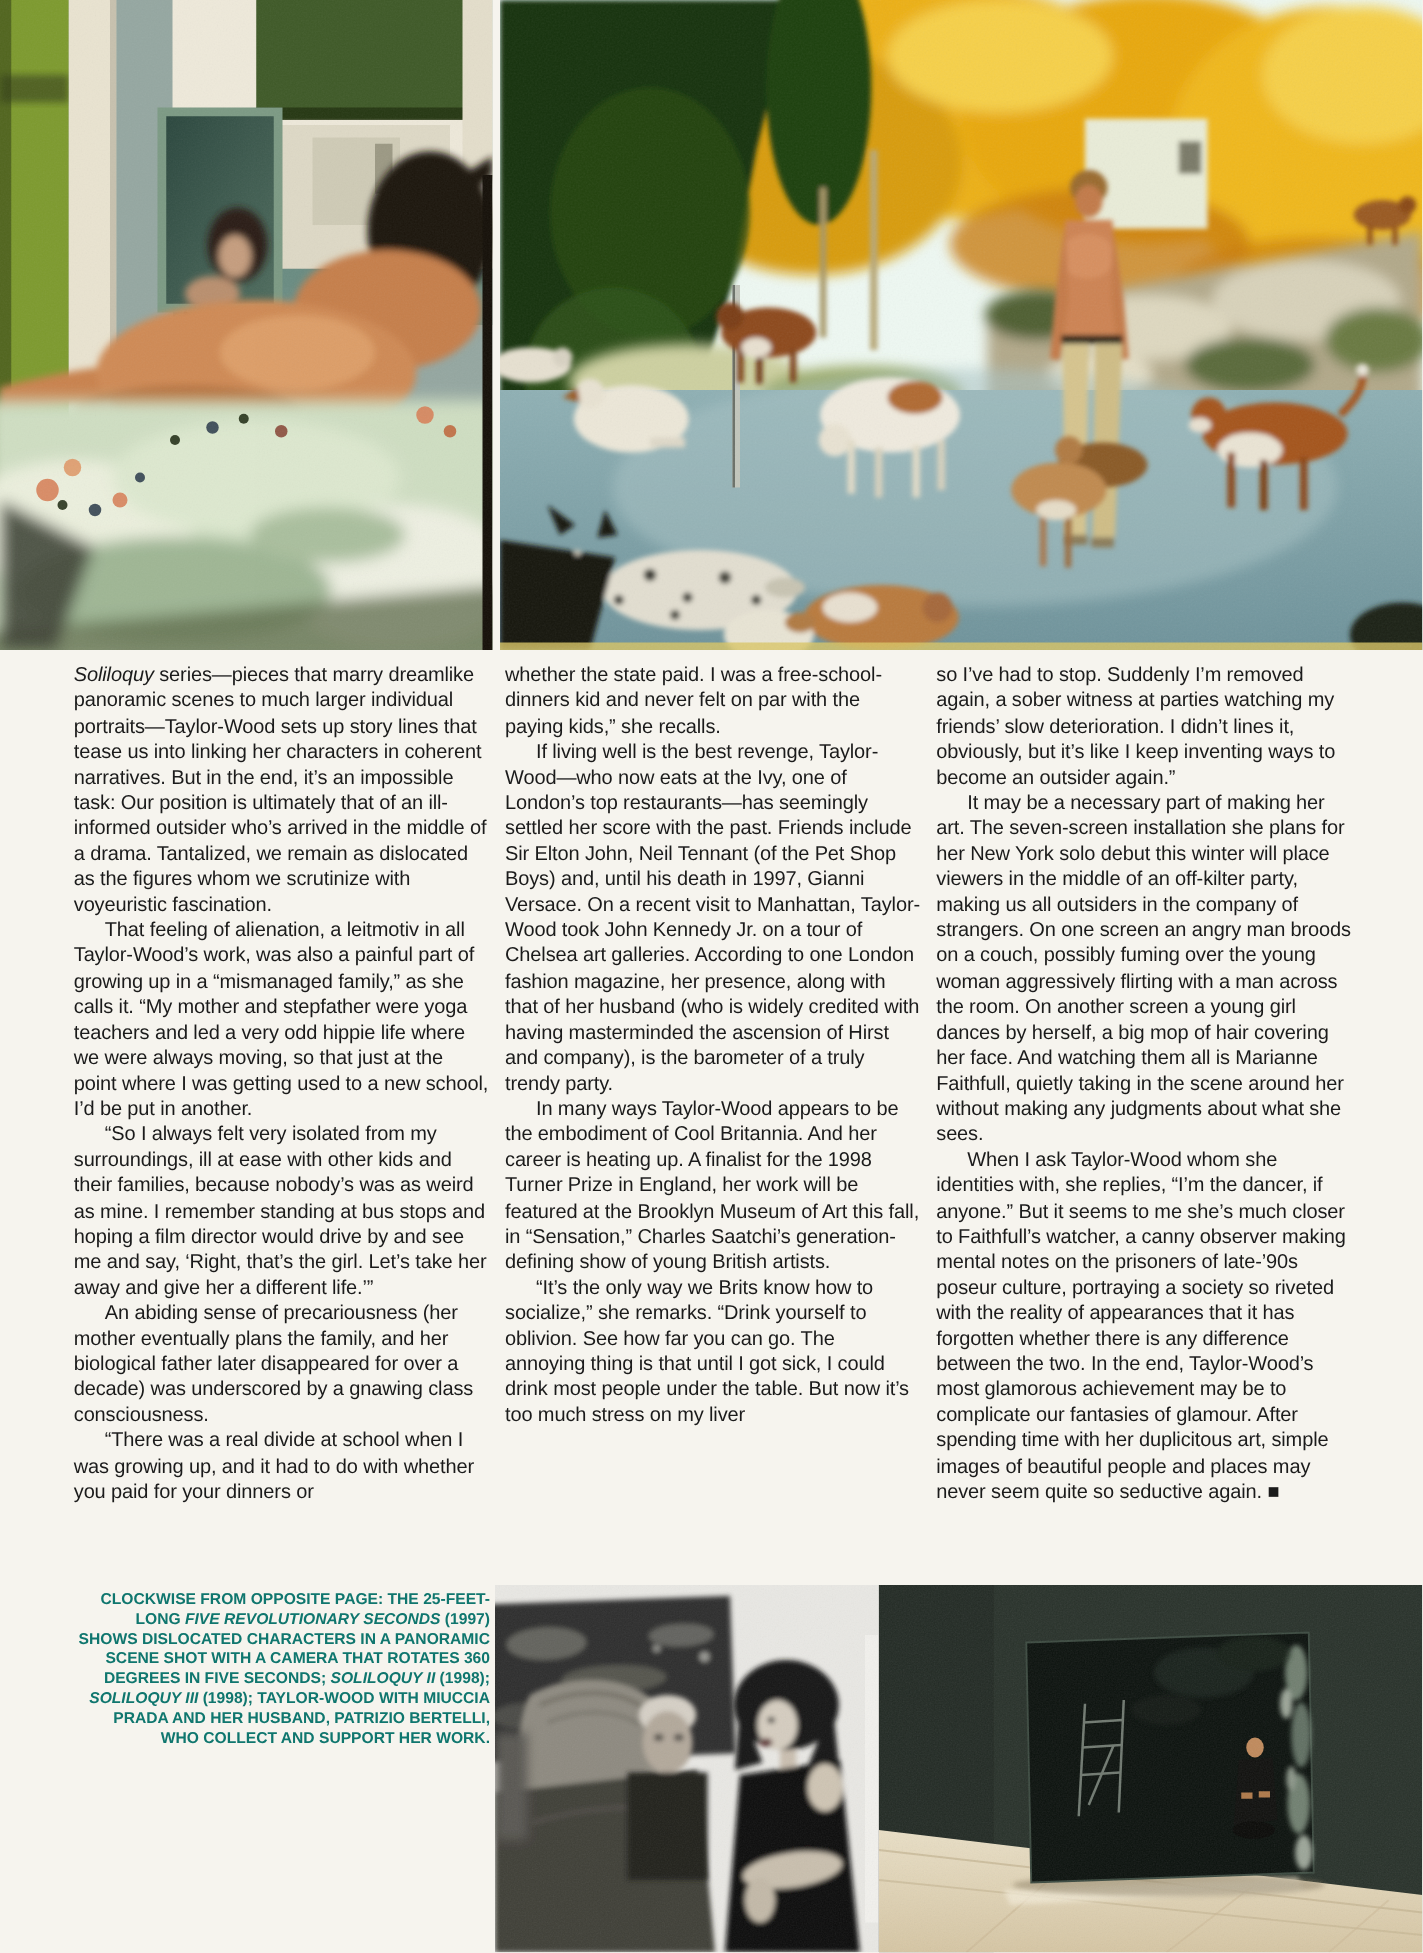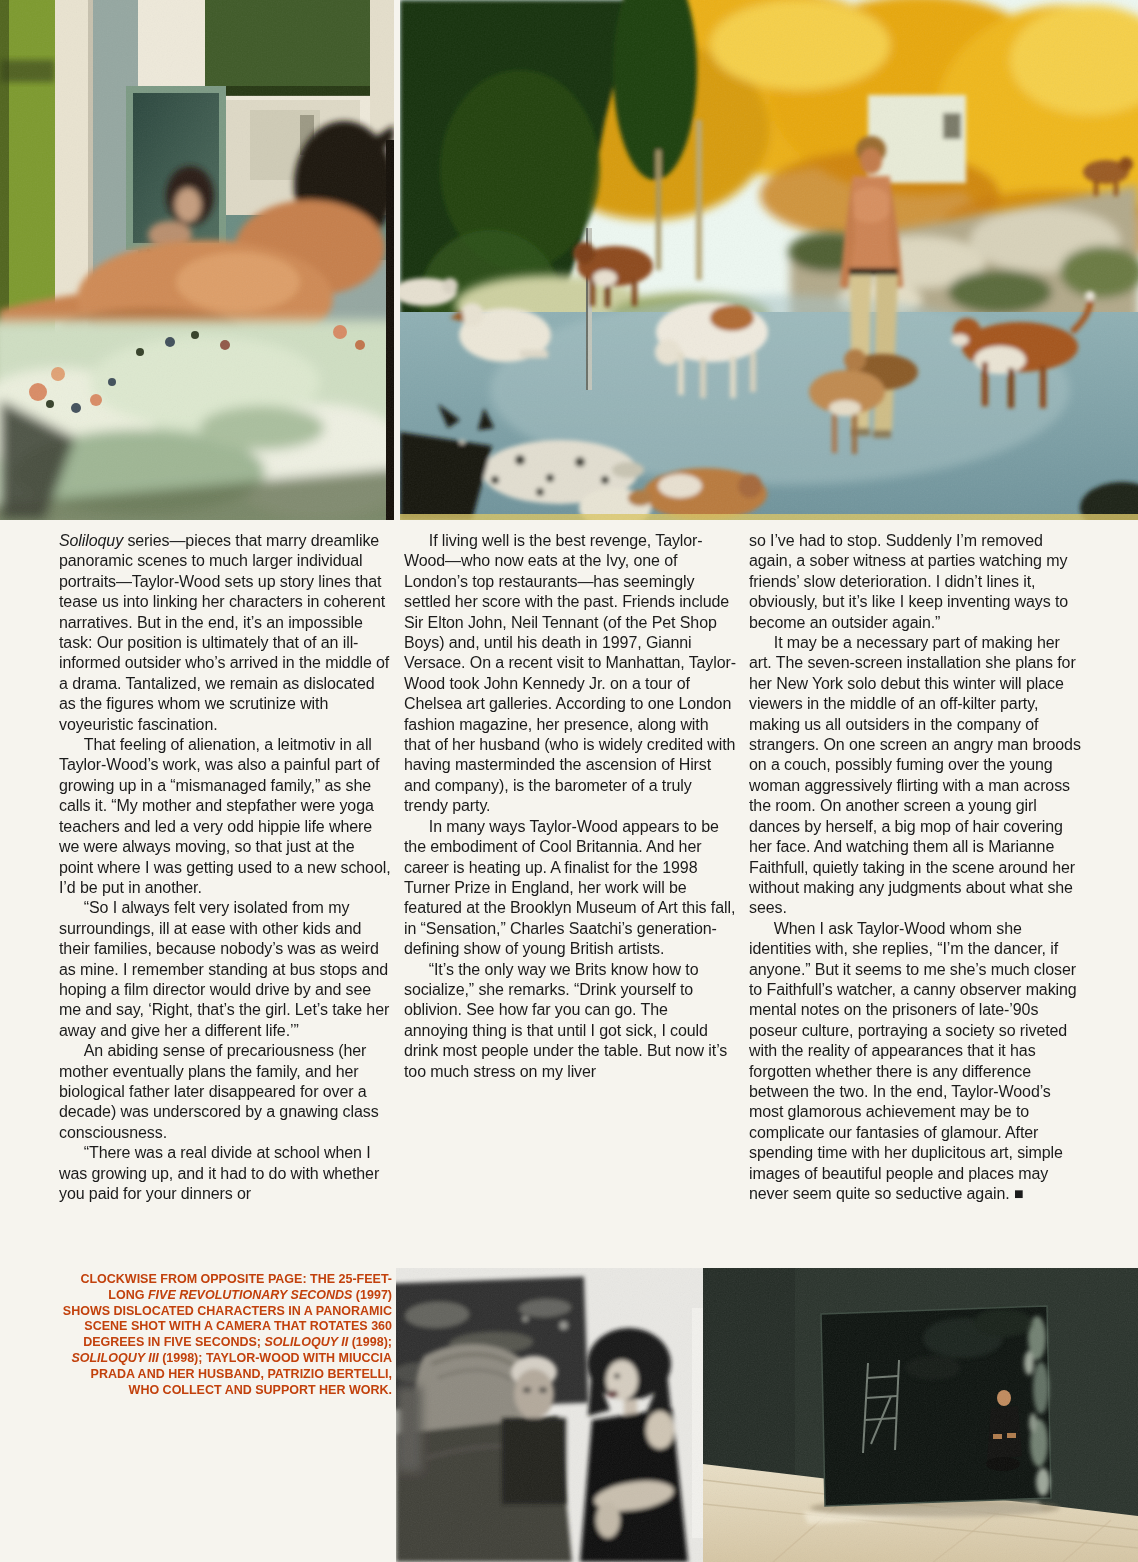--- a/index.html
+++ b/index.html
@@ -9,21 +9,21 @@
   #photo-bedroom{left:0;top:0;}
   #photo-dogs{left:400px;top:0;}
   #photo-gallery{left:396px;top:1268px;}
   #photo-mirror{left:703px;top:1268px;}
   .columns{position:absolute;left:59px;top:531px;width:1022px;display:flex;gap:13px;}
   .column{width:332px;font-size:16px;line-height:20.4px;color:#1b1b1b;letter-spacing:-0.1px;}
   p.para{margin:0;}
   p.indent{text-indent:1.55em;}
   .it{font-style:italic;}
   .caption{position:absolute;left:59px;top:1272px;width:333px;text-align:right;
-           font-size:12.5px;font-weight:700;line-height:15.8px;color:#c2410c;letter-spacing:0;}
+           font-size:12.5px;font-weight:700;line-height:15.8px;color:#0f766e;letter-spacing:0;}
 </style>
 </head>
 <body>
 
 <div class="page">
 
   <svg id="photo-bedroom" class="photo" width="394" height="520" viewBox="0 0 394 520" role="img" aria-label="Color photograph of a nude woman reclining on a floral bed before a mirror reflecting her face, green window shades behind">
     <defs>
       <filter id="b3" x="-20%" y="-20%" width="140%" height="140%">
           <feGaussianBlur stdDeviation="3"></feGaussianBlur>
@@ -263,20 +263,21 @@
 
   <div class="columns">
     <div class="column">
         <p class="para"><span class="it">Soliloquy</span><span> series—pieces that marry dreamlike panoramic scenes to much larger individual portraits—Taylor-Wood sets up story lines that tease us into linking her characters in coherent narratives. But in the end, it’s an impossible task: Our position is ultimately that of an ill-informed outsider who’s arrived in the middle of a drama. Tantalized, we remain as dislocated as the figures whom we scrutinize with voyeuristic fascination.</span></p>
         <p class="para indent"><span>That feeling of alienation, a leitmotiv in all Taylor-Wood’s work, was also a painful part of growing up in a “mismanaged family,” as she calls it. “My mother and stepfather were yoga teachers and led a very odd hippie life where we were always moving, so that just at the point where I was getting used to a new school, I’d be put in another.</span></p>
         <p class="para indent"><span>“So I always felt very isolated from my surroundings, ill at ease with other kids and their families, because nobody’s was as weird as mine. I remember standing at bus stops and hoping a film director would drive by and see me and say, ‘Right, that’s the girl. Let’s take her away and give her a different life.’”</span></p>
         <p class="para indent"><span>An abiding sense of precariousness (her mother eventually plans the family, and her biological father later disappeared for over a decade) was underscored by a gnawing class consciousness.</span></p>
         <p class="para indent"><span>“There was a real divide at school when I was growing up, and it had to do with whether you paid for your dinners or</span></p>
       </div>
     <div class="column">
+        <p class="para"><span>whether the state paid. I was a free-school-dinners kid and never felt on par with the paying kids,” she recalls.</span></p>
         <p class="para indent"><span>If living well is the best revenge, Taylor-Wood—who now eats at the Ivy, one of London’s top restaurants—has seemingly settled her score with the past. Friends include Sir Elton John, Neil Tennant (of the Pet Shop Boys) and, until his death in 1997, Gianni Versace. On a recent visit to Manhattan, Taylor-Wood took John Kennedy Jr. on a tour of Chelsea art galleries. According to one London fashion magazine, her presence, along with that of her husband (who is widely credited with having masterminded the ascension of Hirst and company), is the barometer of a truly trendy party.</span></p>
         <p class="para indent"><span>In many ways Taylor-Wood appears to be the embodiment of Cool Britannia. And her career is heating up. A finalist for the 1998 Turner Prize in England, her work will be featured at the Brooklyn Museum of Art this fall, in “Sensation,” Charles Saatchi’s generation-defining show of young British artists.</span></p>
         <p class="para indent"><span>“It’s the only way we Brits know how to socialize,” she remarks. “Drink yourself to oblivion. See how far you can go. The annoying thing is that until I got sick, I could drink most people under the table. But now it’s too much stress on my liver</span></p>
       </div>
     <div class="column">
         <p class="para"><span>so I’ve had to stop. Suddenly I’m removed again, a sober witness at parties watching my friends’ slow deterioration. I didn’t lines it, obviously, but it’s like I keep inventing ways to become an outsider again.”</span></p>
         <p class="para indent"><span>It may be a necessary part of making her art. The seven-screen installation she plans for her New York solo debut this winter will place viewers in the middle of an off-kilter party, making us all outsiders in the company of strangers. On one screen an angry man broods on a couch, possibly fuming over the young woman aggressively flirting with a man across the room. On another screen a young girl dances by herself, a big mop of hair covering her face. And watching them all is Marianne Faithfull, quietly taking in the scene around her without making any judgments about what she sees.</span></p>
         <p class="para indent"><span>When I ask Taylor-Wood whom she identities with, she replies, “I’m the dancer, if anyone.” But it seems to me she’s much closer to Faithfull’s watcher, a canny observer making mental notes on the prisoners of late-’90s poseur culture, portraying a society so riveted with the reality of appearances that it has forgotten whether there is any difference between the two. In the end, Taylor-Wood’s most glamorous achievement may be to complicate our fantasies of glamour. After spending time with her duplicitous art, simple images of beautiful people and places may never seem quite so seductive again. ■</span></p>
       </div>
   </div>

